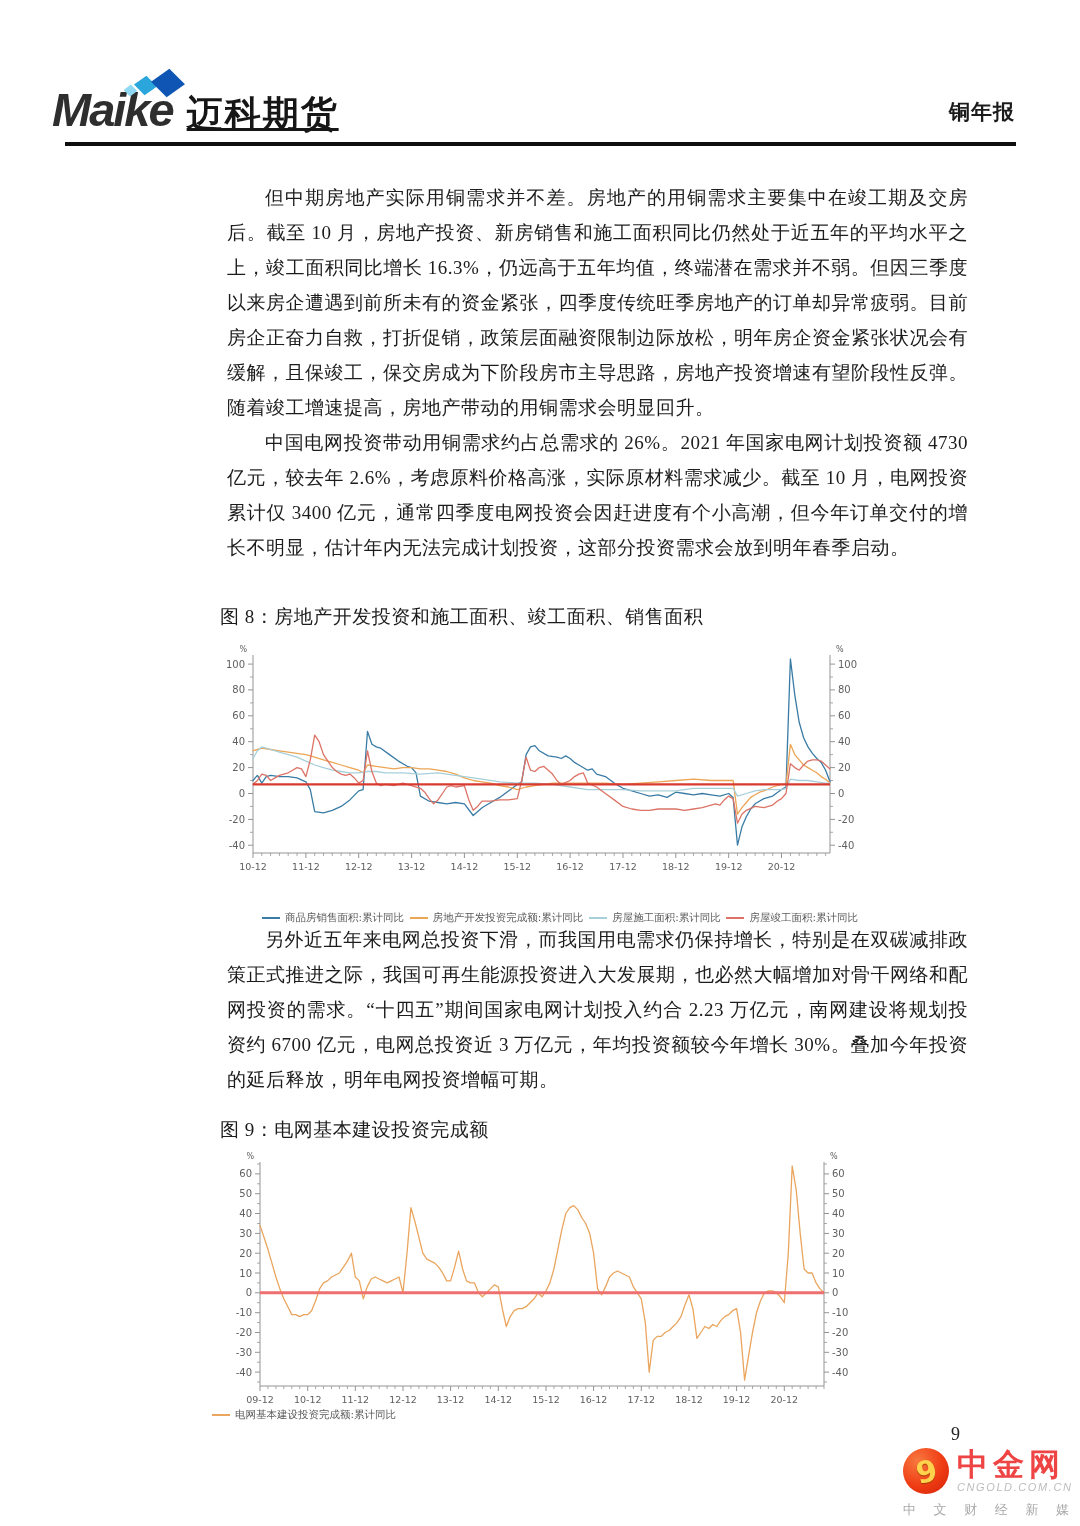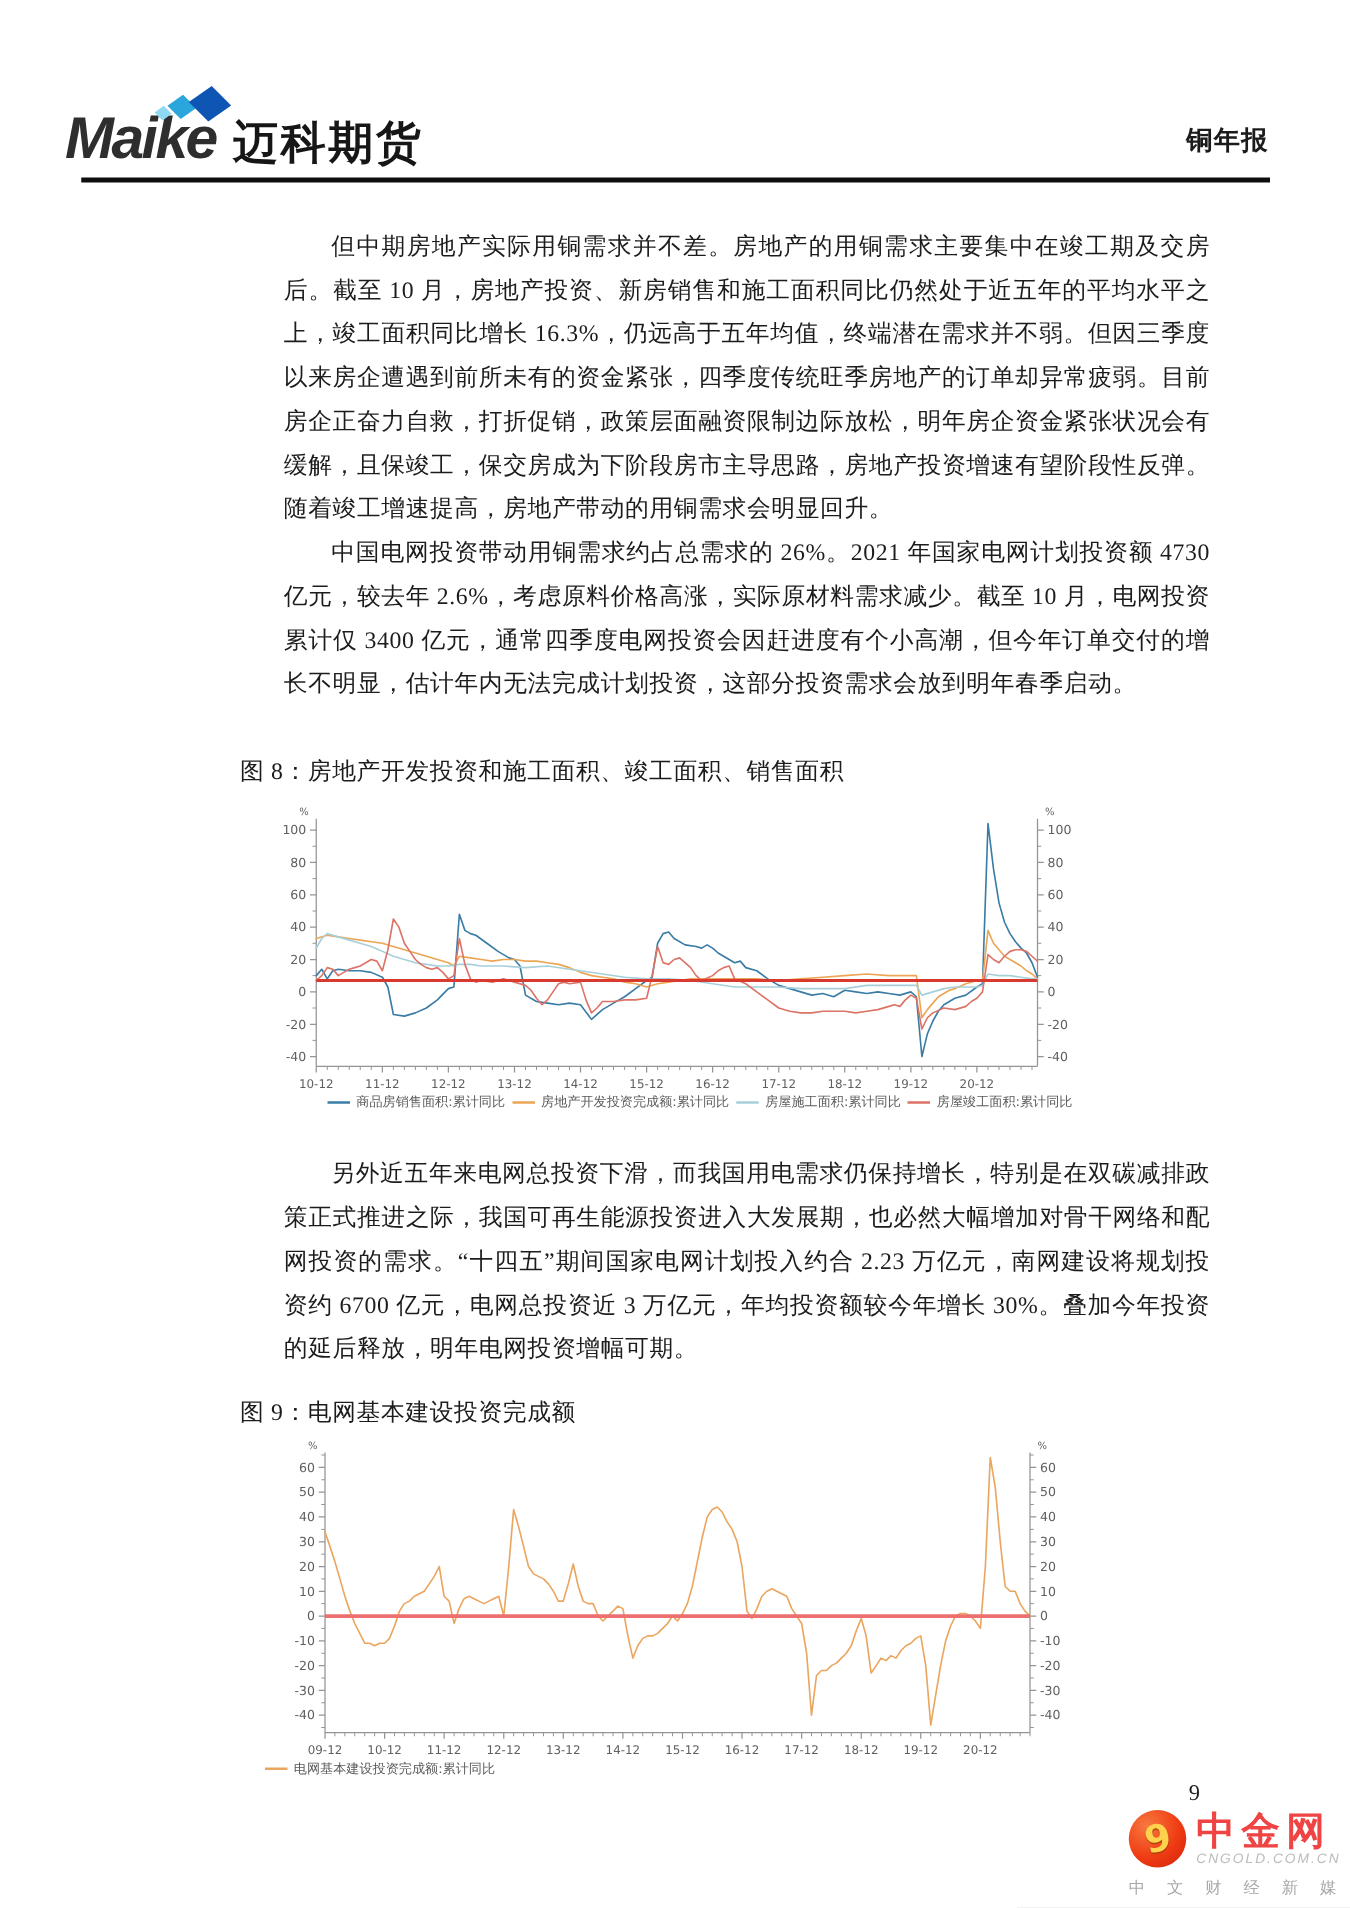--- a/index.html
+++ b/index.html
@@ -4,47 +4,47 @@
 <style>
   html,body{margin:0;padding:0;background:#e8e8e8;}
   .page{position:relative;width:1080px;height:1526px;background:#ffffff;margin:0 auto;overflow:hidden;
         font-family:"Liberation Serif","DejaVu Serif",serif;color:#1c1c1c;}
 
   
   .logo{position:absolute;left:52px;top:78px;height:64px;display:flex;align-items:baseline;}
   .logo-en{font-family:"Liberation Sans","DejaVu Sans",sans-serif;font-weight:bold;font-style:italic;
            font-size:47px;letter-spacing:-2px;color:#2e2e2e;line-height:64px;}
   .logo-cn{font-family:"Liberation Sans","DejaVu Sans",sans-serif;font-weight:bold;
-           font-size:36px;color:#161616;margin-left:14px;letter-spacing:2px;}
+           font-size:36px;color:#161616;margin-left:14px;letter-spacing:2px;text-decoration:underline;}
   .diamonds{position:absolute;left:72px;top:-8px;width:70px;height:36px;}
   .diamonds span{position:absolute;display:block;}
   .d1{width:9px;height:9px;background:#8fd9f2;transform:rotate(45deg) skewX(-8deg);left:2px;top:16px;}
   .d2{width:15px;height:15px;background:#2aa6dc;transform:rotate(45deg) skewX(-10deg);left:14px;top:8px;}
   .d3{width:22px;height:22px;background:#0f55b4;transform:rotate(45deg) skewX(-10deg);left:33px;top:2px;}
   .doc-type{position:absolute;right:65px;top:98px;font-size:21px;font-weight:bold;color:#1b1b1b;letter-spacing:1px;}
   .rule{position:absolute;left:65px;top:142px;width:951px;height:4px;background:#0e0e0e;}
 
   
   .body-text{position:absolute;left:227px;width:741px;font-size:19px;line-height:35px;
              text-align:justify;letter-spacing:0.5px;}
   .body-text p{margin:0;text-indent:2em;}
   .bt1{top:180px;}
   .bt2{top:922px;}
 
-  .fig-caption{position:absolute;left:192px;font-size:19px;color:#1c1c1c;letter-spacing:0.5px;}
+  .fig-caption{position:absolute;left:220px;font-size:19px;color:#1c1c1c;letter-spacing:0.5px;}
   .cap8{top:604px;}
   .cap9{top:1117px;}
 
   
   .chart{position:absolute;background:#fff;}
   #chart8{left:212px;top:641px;width:662px;height:250px;}
   #chart9{left:212px;top:1150px;width:662px;height:272px;}
   .legend{position:absolute;left:0;width:100%;display:flex;align-items:center;
           font-family:"DejaVu Sans","Liberation Sans",sans-serif;font-size:10.5px;color:#5a5a5a;}
-  .legend.spread{justify-content:space-between;box-sizing:border-box;padding:0 16px 0 50px;}
+  .legend.spread{justify-content:space-between;box-sizing:border-box;padding:0 16px 0 50px;margin-top:36px;}
   .legend.center{}
   .lg-item{display:flex;align-items:center;gap:5px;white-space:nowrap;}
   .lg-line{display:inline-block;width:18px;height:2px;}
 
   
   .page-number{position:absolute;left:951px;top:1424px;font-size:18px;color:#222;}
   .watermark{position:absolute;left:903px;top:1448px;width:170px;
              font-family:"Liberation Sans","DejaVu Sans",sans-serif;}
   .wm-row{display:flex;align-items:center;}
   .wm-circle{width:46px;height:46px;border-radius:50%;flex:0 0 46px;

